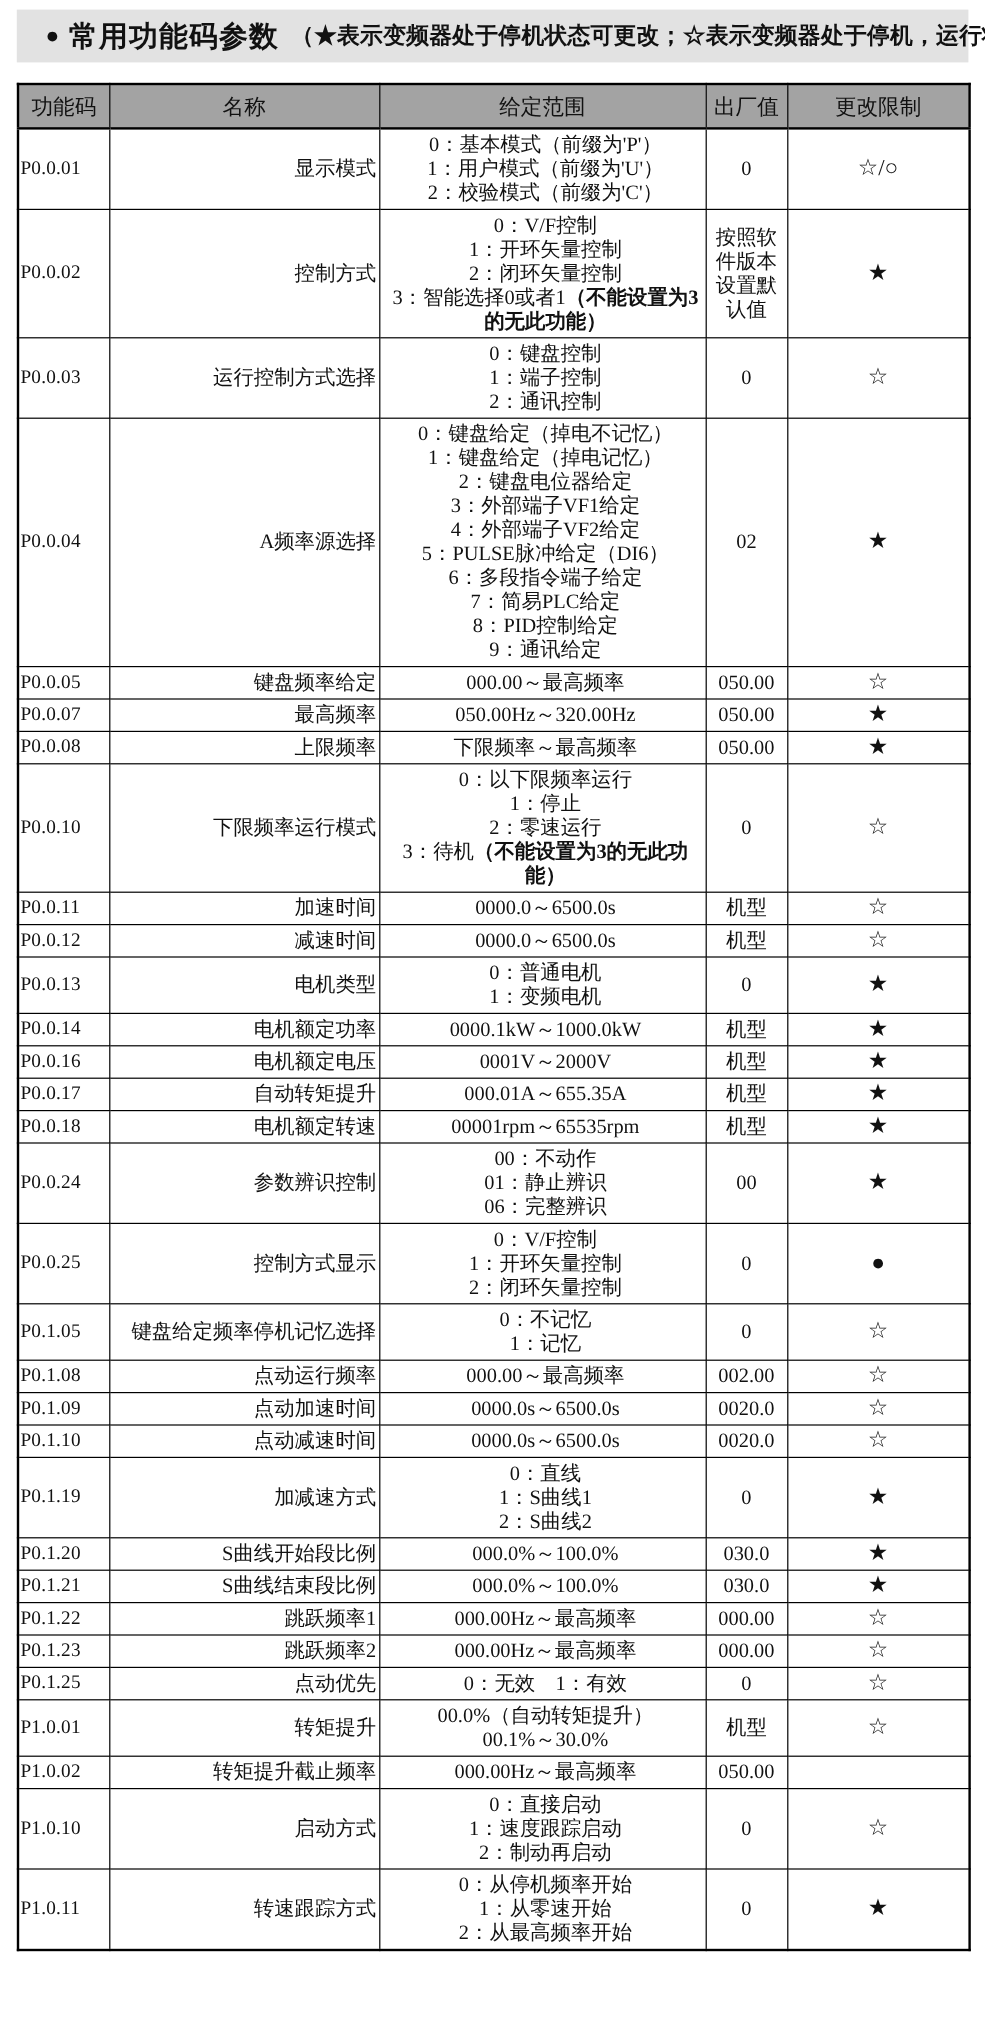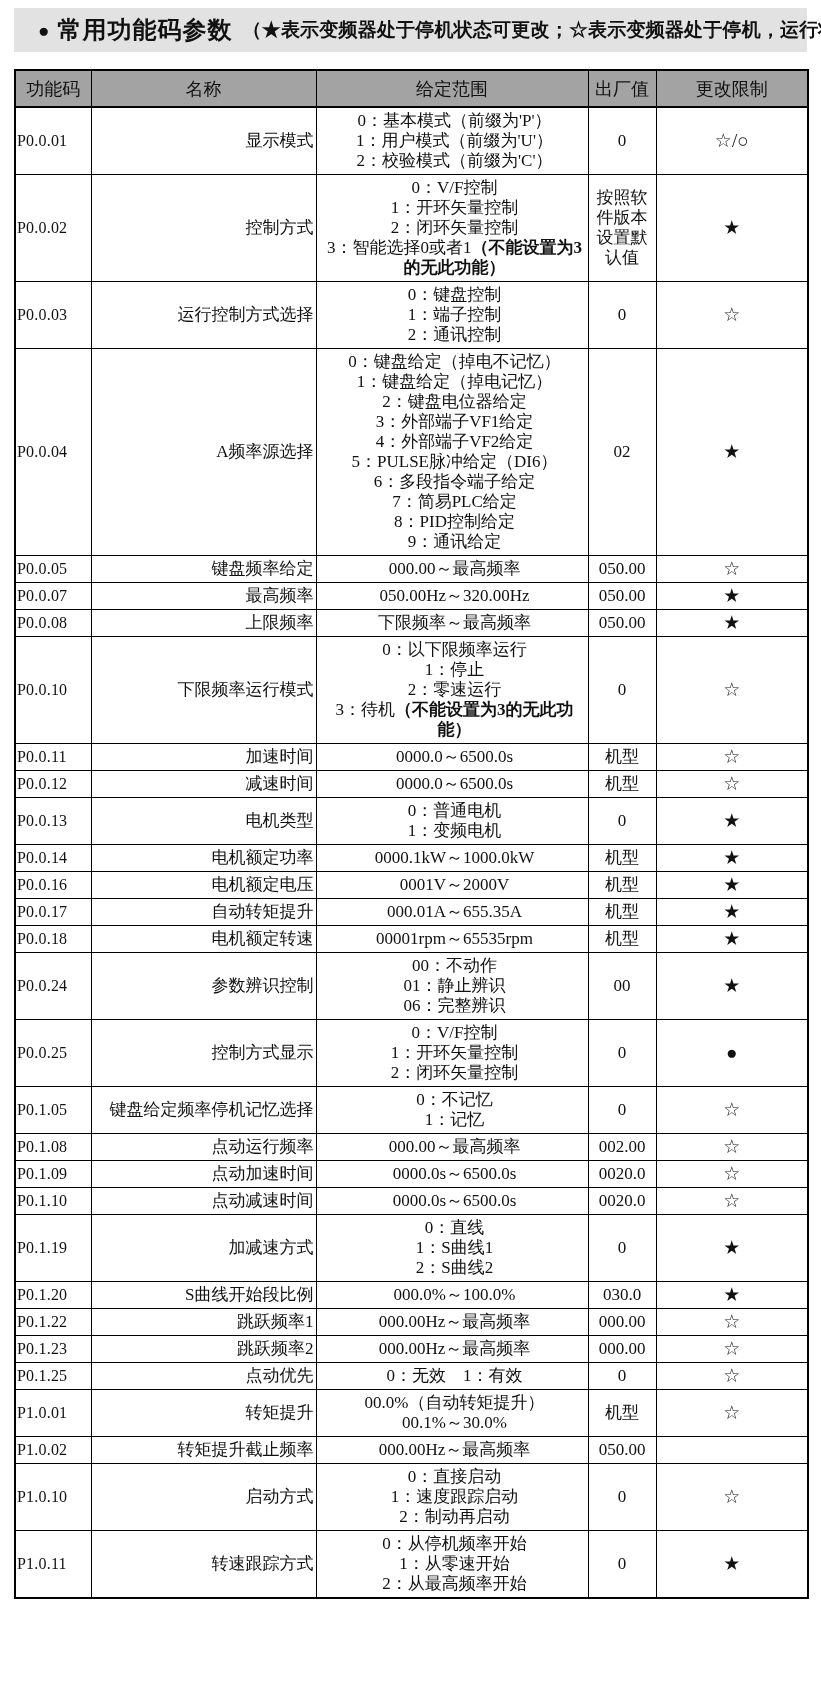--- a/index.html
+++ b/index.html
@@ -366,20 +366,29 @@
   <tr>
     <td class="code">P0.1.20</td>
     <td class="name">S曲线开始段比例</td>
     <td class="range">
             <div class="range-line">000.0%～100.0%</div>
           </td>
     <td class="factory">030.0</td>
     <td class="restrict">★</td>
   </tr>
 
+  <tr>
+    <td class="code">P0.1.21</td>
+    <td class="name">S曲线结束段比例</td>
+    <td class="range">
+            <div class="range-line">000.0%～100.0%</div>
+          </td>
+    <td class="factory">030.0</td>
+    <td class="restrict">★</td>
+  </tr>
 
   <tr>
     <td class="code">P0.1.22</td>
     <td class="name">跳跃频率1</td>
     <td class="range">
             <div class="range-line">000.00Hz～最高频率</div>
           </td>
     <td class="factory">000.00</td>
     <td class="restrict">☆</td>
   </tr>

